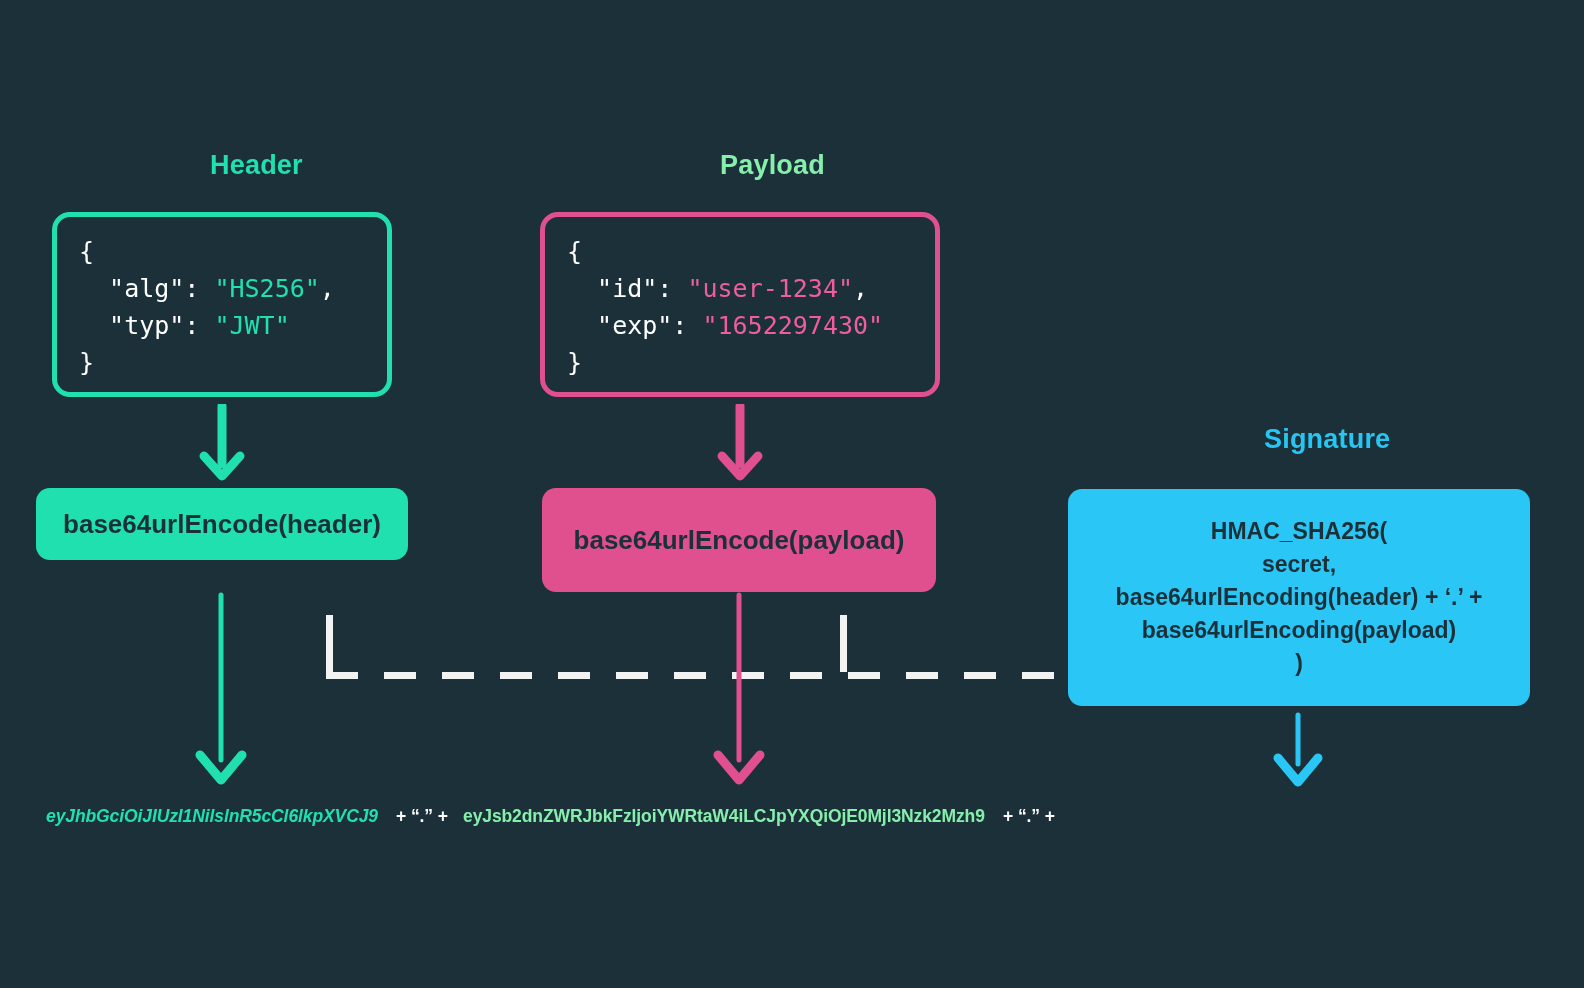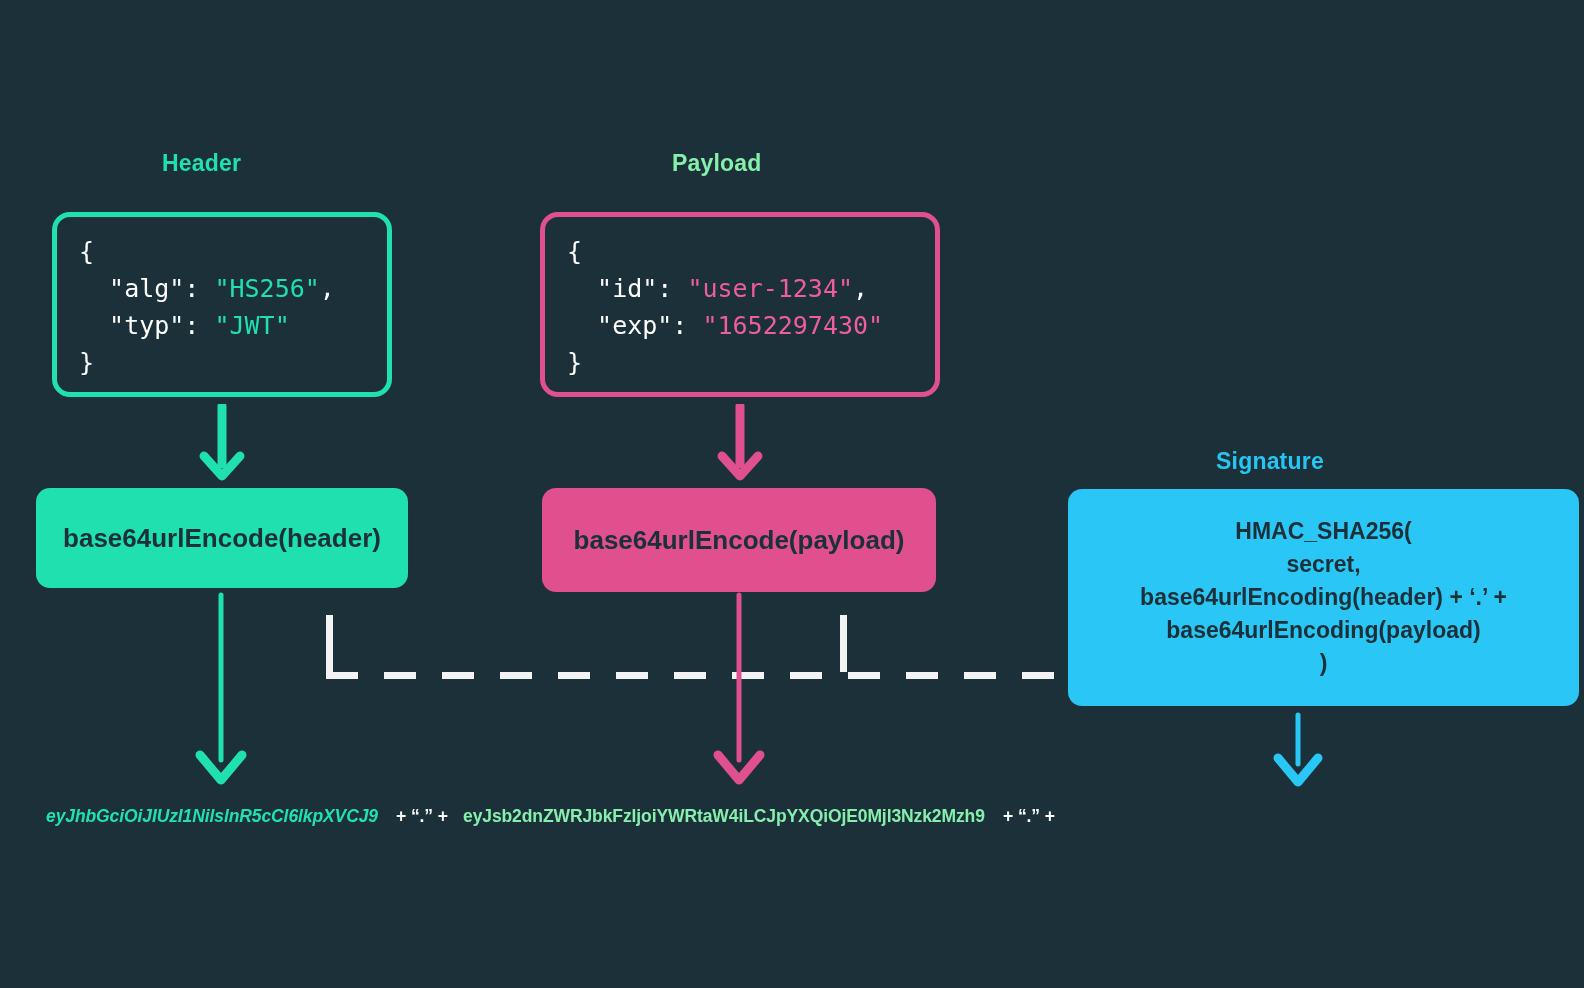--- a/index.html
+++ b/index.html
@@ -16,28 +16,29 @@
     -webkit-font-smoothing: antialiased;
   }
   .stage {
     position: absolute;
     inset: 0;
   }
 
   
   .title {
     position: absolute;
-    font-size: 23px;
+    font-size: 27px;
     font-weight: bold;
     letter-spacing: .2px;
     white-space: nowrap;
+    margin-left: 48px;
   }
   #title-header  { left: 162px; top: 150px; color: #21e0b0; }
   #title-payload { left: 672px; top: 150px; color: #86efac; }
-  #title-signature { left: 1216px; top: 448px; color: #27c6f2; }
+  #title-signature { left: 1216px; top: 424px; color: #27c6f2; }
 
   
   .codebox {
     position: absolute;
     box-sizing: border-box;
     border-radius: 18px;
     border: 5px solid;
     background: transparent;
     font-family: "DejaVu Sans Mono", monospace;
     font-size: 25px;
@@ -58,24 +59,24 @@
     box-sizing: border-box;
     border-radius: 14px;
     display: flex;
     align-items: center;
     justify-content: center;
     text-align: center;
     color: #1b3039;
     font-weight: bold;
     font-size: 26px;
   }
-  #encode-header-box  { left: 36px;  top: 488px; width: 372px; height: 100px; background: #21e0b0; }
+  #encode-header-box  { left: 36px;  top: 488px; width: 372px; height: 72px; background: #21e0b0; }
   #encode-payload-box { left: 542px; top: 488px; width: 394px; height: 104px; background: #e0508f; }
   #signature-box {
-    left: 1068px; top: 489px; width: 511px; height: 217px;
+    left: 1068px; top: 489px; width: 462px; height: 217px;
     background: #2ac6f5; line-height: 33px; font-size: 23px;
     padding: 0 5px;
   }
   #signature-box .sig-text { white-space: pre-line; }
 
   
   .arrow { position: absolute; }
 
   
   .dash-line {

